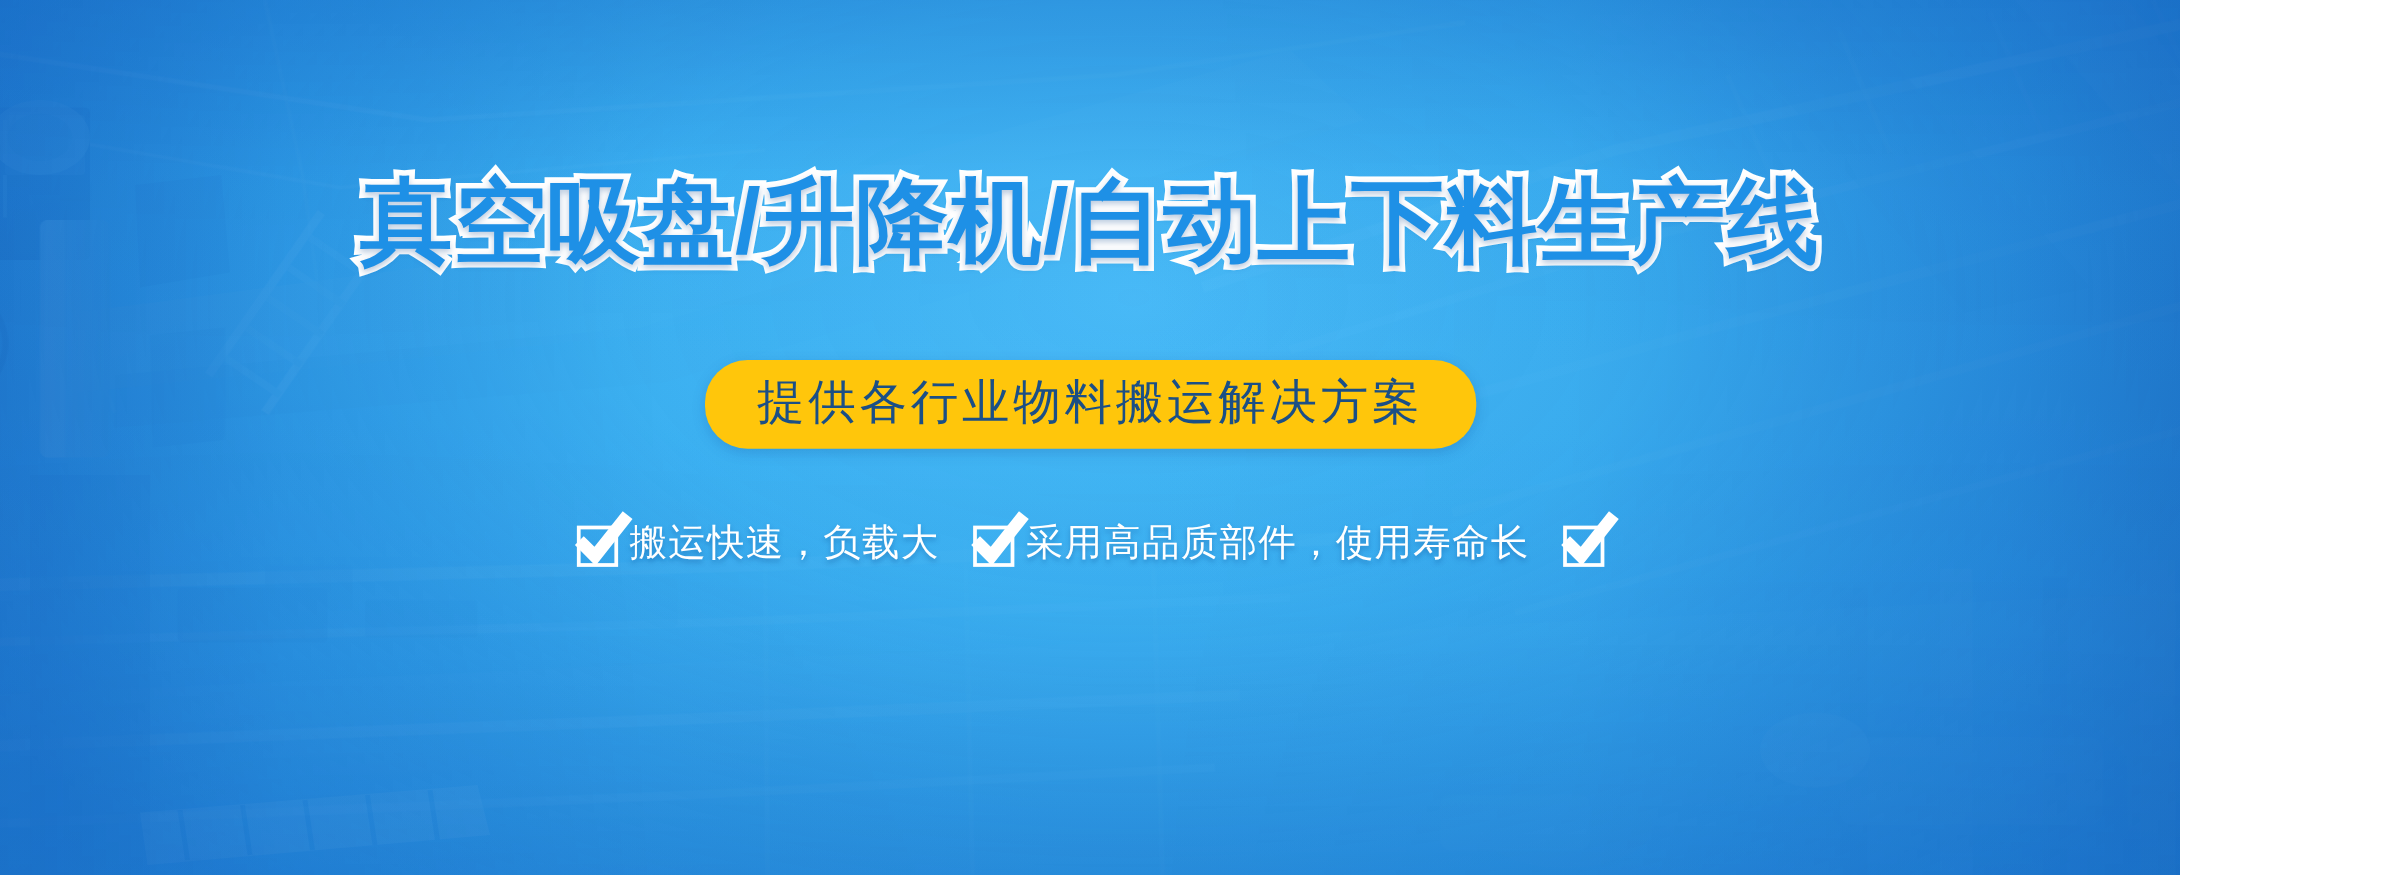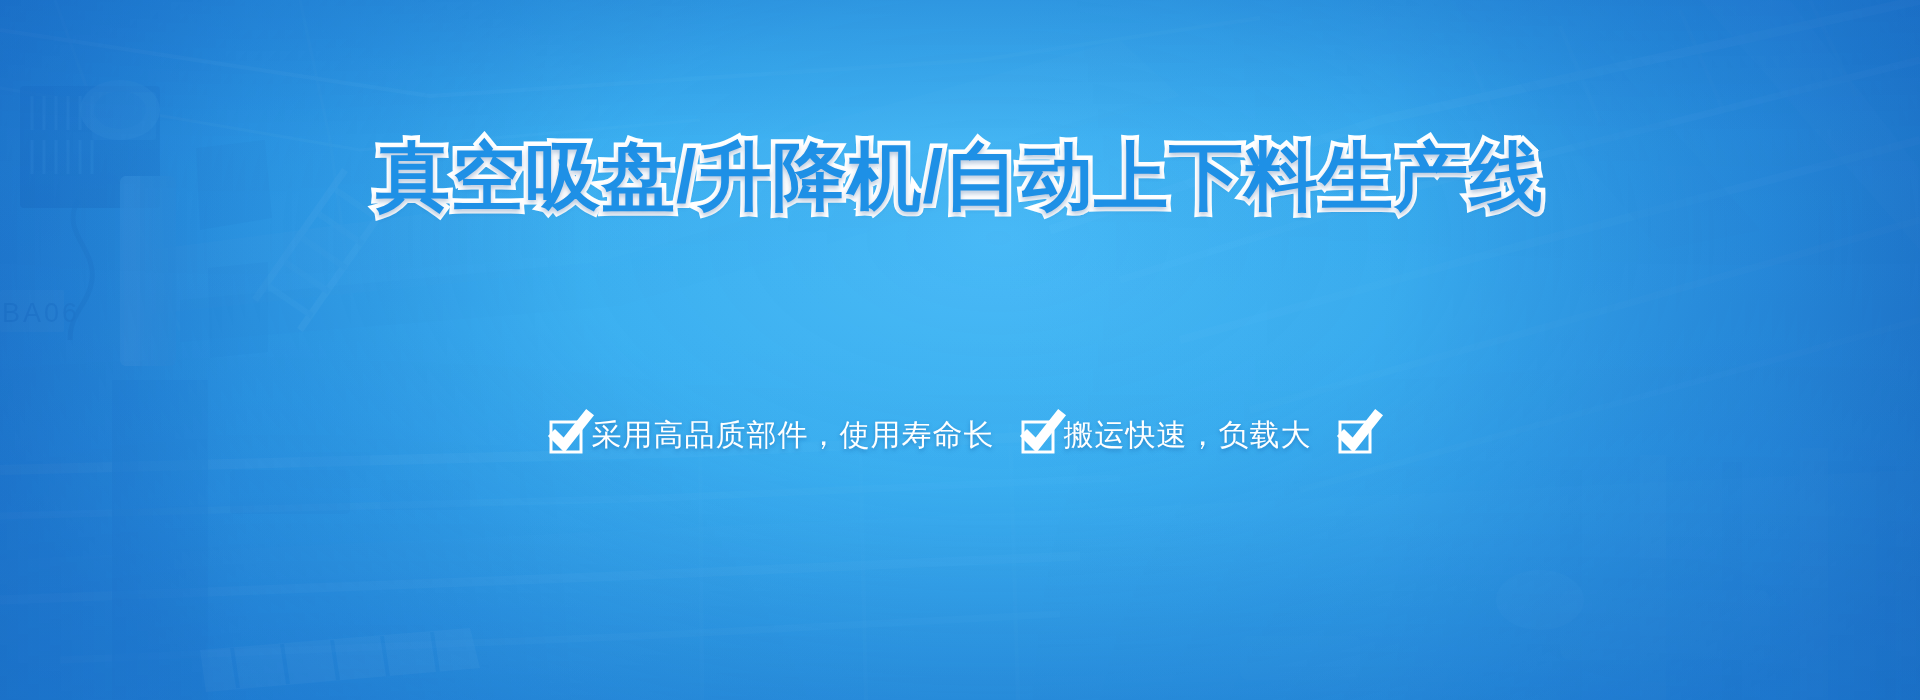--- a/index.html
+++ b/index.html
@@ -2,21 +2,21 @@
 <html><head>
 <meta charset="utf-8">
 <style>
   html, body {
     margin: 0;
     padding: 0;
     background: #ffffff;
   }
   .banner {
     position: relative;
-    width: 1920px;
+    width: 1744px;
     height: 700px;
     overflow: hidden;
     font-family: "Liberation Sans", "DejaVu Sans", sans-serif;
     background: #2FA8EE;
   }
 
   
   .bg-photo {
     position: absolute;
     inset: 0;
@@ -306,47 +306,50 @@
   </svg>
 
   <div class="bg-tint"></div>
   <div class="bg-edge"></div>
   <div class="bg-vert"></div>
 
   <div class="title-wrap">
     <div class="title">真空吸盘/升降机/自动上下料生产线</div>
   </div>
 
+  <div class="badge-wrap">
+    <div class="badge">提供各行业物料搬运解决方案</div>
+  </div>
 
   <div class="features">
+
+    <div class="feature">
+      <span class="check-icon">
+        <svg viewBox="0 0 44 44">
+          <rect x="5" y="11" width="30" height="30" fill="none" stroke="#ffffff" stroke-width="3"></rect>
+          <path d="M9 25 L18 34 L41 5" fill="none" stroke="#ffffff" stroke-width="10" stroke-linecap="square" stroke-linejoin="miter"></path>
+        </svg>
+      </span>
+      <span class="feature-label">搬运快速，负载大</span>
+    </div>
 
     <div class="feature">
       <span class="check-icon">
         <svg viewBox="0 0 44 44">
           <rect x="5" y="11" width="30" height="30" fill="none" stroke="#ffffff" stroke-width="3"></rect>
           <path d="M9 25 L18 34 L41 5" fill="none" stroke="#ffffff" stroke-width="10" stroke-linecap="square" stroke-linejoin="miter"></path>
         </svg>
       </span>
       <span class="feature-label">采用高品质部件，使用寿命长</span>
     </div>
 
     <div class="feature">
       <span class="check-icon">
         <svg viewBox="0 0 44 44">
           <rect x="5" y="11" width="30" height="30" fill="none" stroke="#ffffff" stroke-width="3"></rect>
           <path d="M9 25 L18 34 L41 5" fill="none" stroke="#ffffff" stroke-width="10" stroke-linecap="square" stroke-linejoin="miter"></path>
         </svg>
       </span>
-      <span class="feature-label">搬运快速，负载大</span>
     </div>
 
-    <div class="feature">
-      <span class="check-icon">
-        <svg viewBox="0 0 44 44">
-          <rect x="5" y="11" width="30" height="30" fill="none" stroke="#ffffff" stroke-width="3"></rect>
-          <path d="M9 25 L18 34 L41 5" fill="none" stroke="#ffffff" stroke-width="10" stroke-linecap="square" stroke-linejoin="miter"></path>
-        </svg>
-      </span>
-    </div>
-
   </div>
 
 </div>
 
 </body></html>

